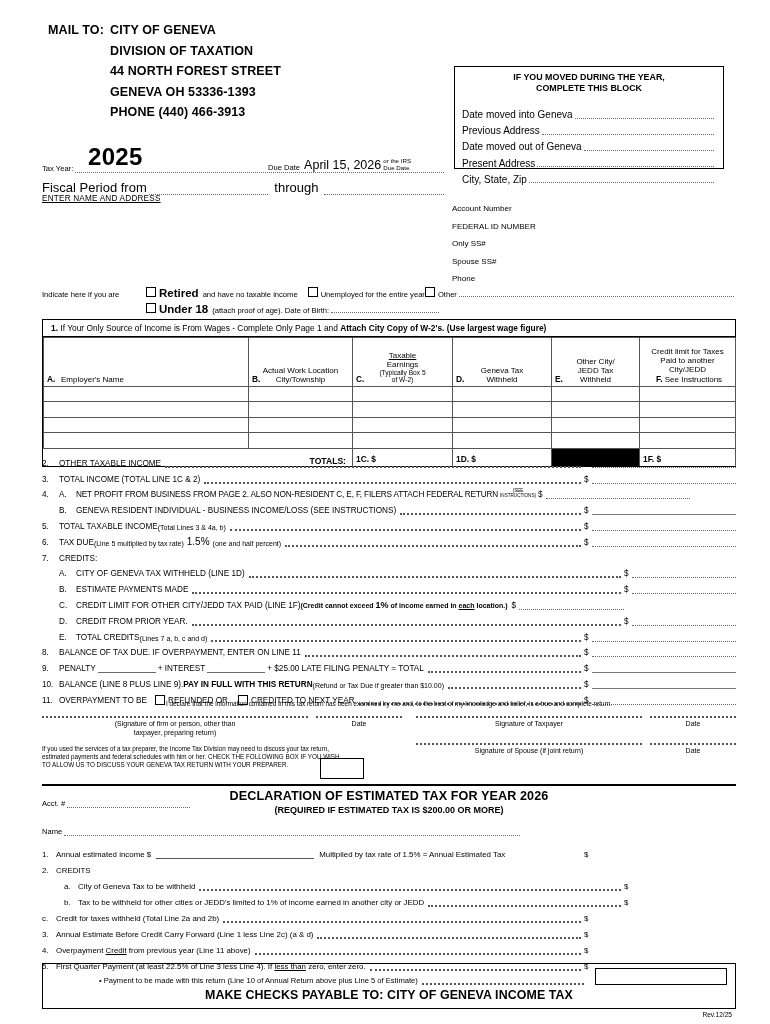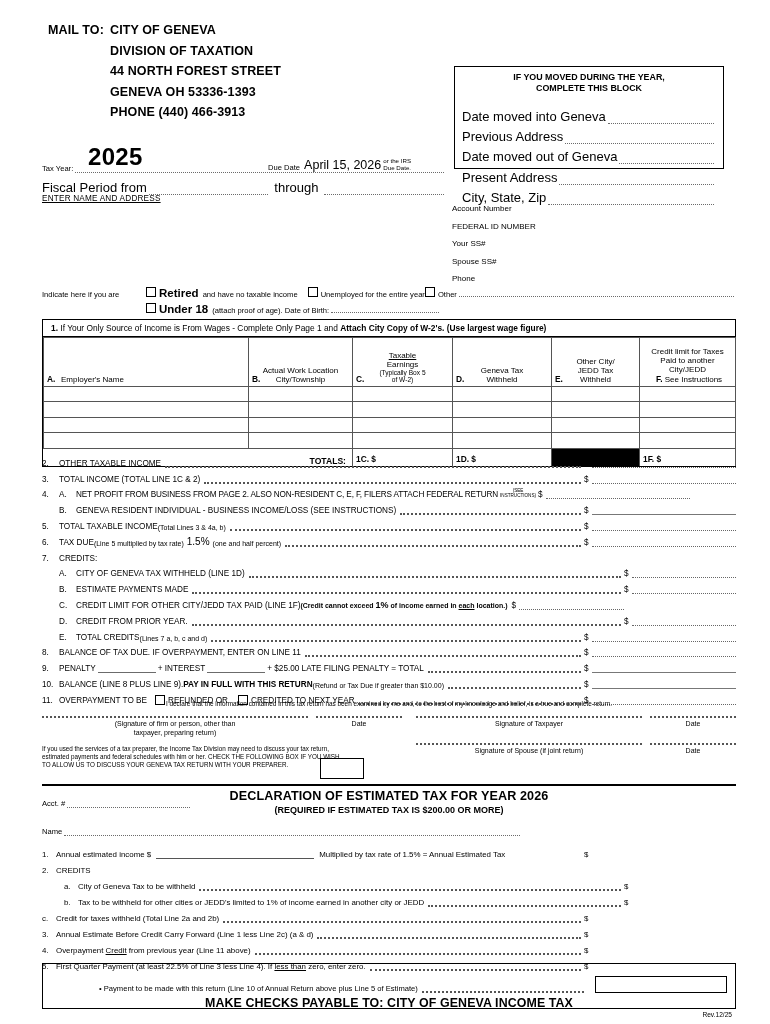--- a/index.html
+++ b/index.html
@@ -78,22 +78,22 @@
   }
   .moved .mtitle {
     text-align: center;
     font-weight: bold;
     font-size: 8.9px;
     line-height: 10.5px;
     margin-bottom: 16px;
   }
   .moved .mrow {
     display: flex;
-    align-items: flex-end;
-    font-size: 13px;
+    align-items: center;
+    font-size: 10px;
     margin-bottom: 5.2px;
   }
 
   
   .taxyear-big {
     position: absolute;
     left: 88px; top: 143px;
     font-size: 24px;
     font-weight: bold;
     letter-spacing: 0.3px;
@@ -345,21 +345,21 @@
     margin: 0 5px;
   }
 
   
   .paybox {
     position: absolute;
     left: 42px; top: 963px;
     width: 694px; height: 46px;
     border: 1.6px solid #000;
     box-sizing: border-box;
-    padding: 12px 8px;
+    padding: 4px 8px;
   }
   .paybox .prow {
     display: flex;
     align-items: flex-end;
     font-size: 7.6px;
     padding-left: 48px;
   }
   .paybox .pinput {
     width: 130px; height: 15px;
     border: 1.2px solid #000;
@@ -436,21 +436,21 @@
     <span class="nowrap">Fiscal Period from</span>
     <span class="dotline" style="max-width:182px"></span>
     <span class="nowrap" style="margin:0 4px">through</span>
     <span class="dotline"></span>
   </div>
   <div class="entername">ENTER NAME AND ADDRESS</div>
 
   <div class="acctfields">
     <div>Account Number</div>
     <div>FEDERAL ID NUMBER</div>
-    <div>Your SS#</div>
+    <div>Only SS#</div>
     <div>Spouse SS#</div>
     <div>Phone</div>
   </div>
 
   <div class="indicate">
     <div class="l1">
       <span class="nowrap" style="width:104px">Indicate here if you are</span>
       <span class="chk"></span>
       <span class="big nowrap">Retired</span>
       <span class="nowrap" style="margin:0 10px 0 4px">and have no taxable income</span>

